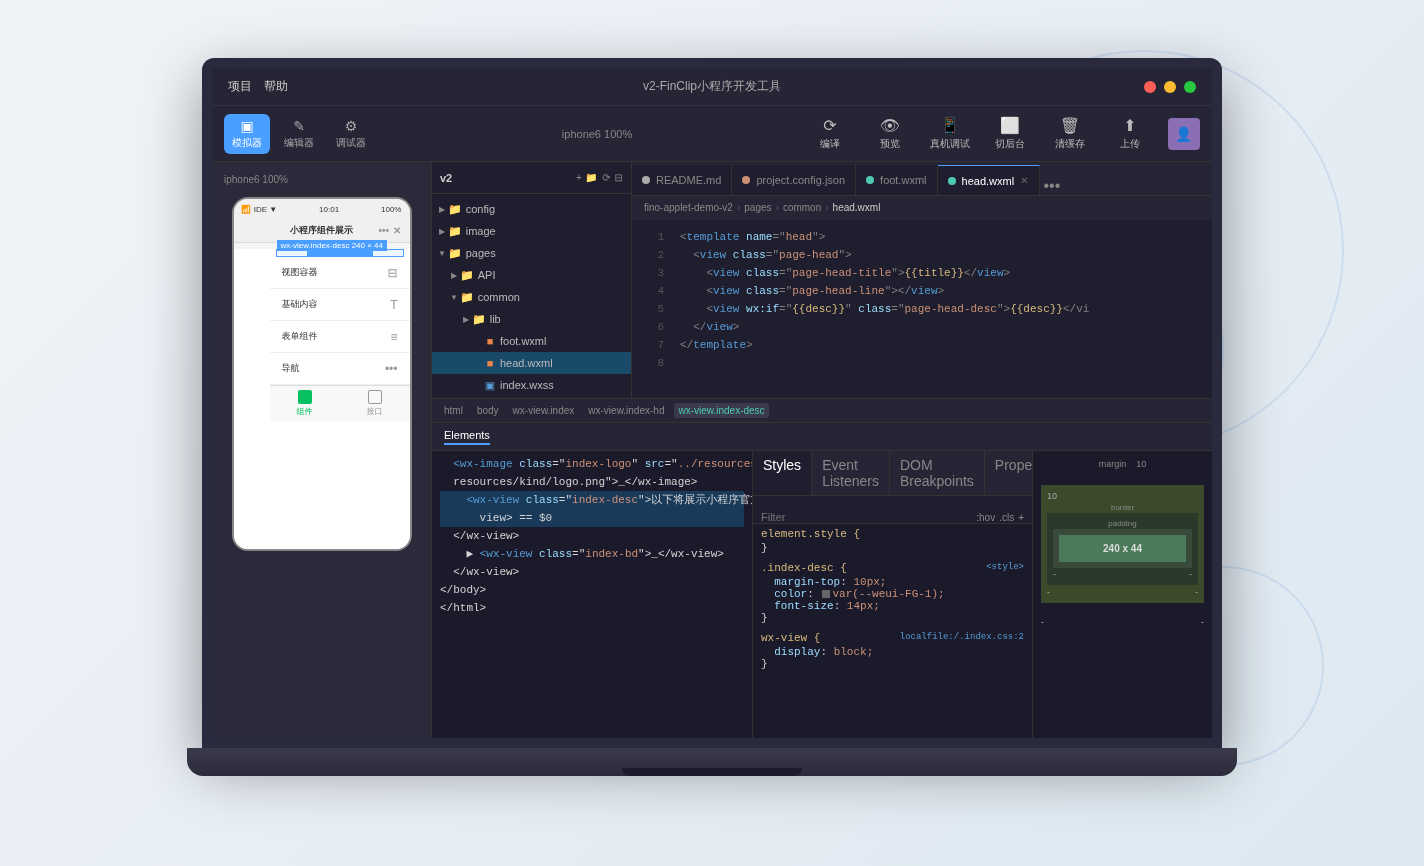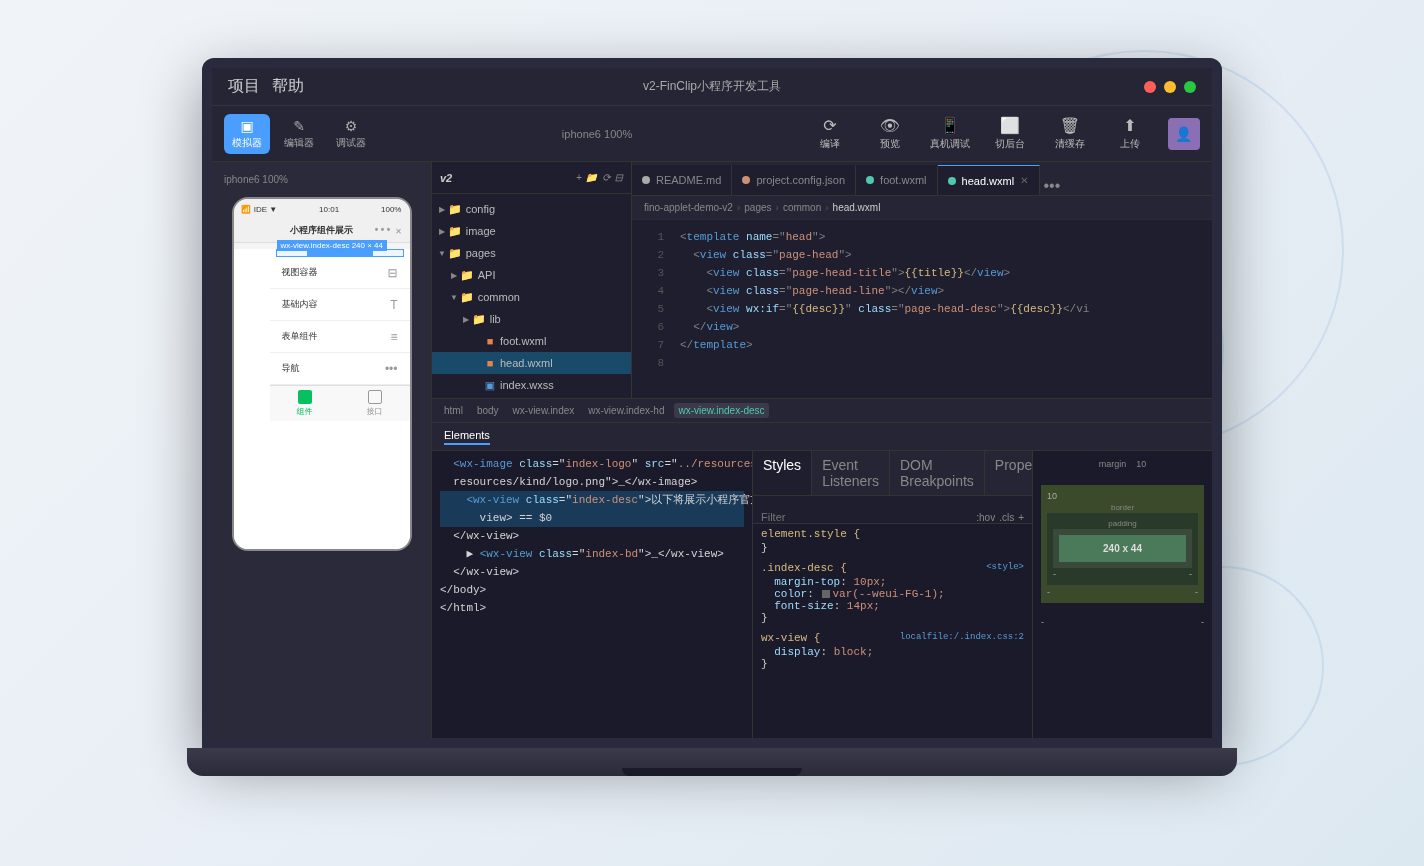--- a/index.html
+++ b/index.html
@@ -95,21 +95,21 @@
       flex-shrink: 0;
     }
     .title-bar-left {
       display: flex;
       align-items: center;
       gap: 12px;
       flex: 1;
     }
     .menu-item {
       color: #ccc;
-      font-size: 16px;
+      font-size: 12px;
       cursor: pointer;
     }
     .title-bar-center {
       flex: 2;
       text-align: center;
       color: #aaa;
       font-size: 12px;
     }
     .title-bar-right {
       flex: 1;
@@ -252,21 +252,20 @@
     .phone-nav-bar {
       background: #f0f0f0;
       height: 24px;
       display: flex;
       align-items: center;
       justify-content: center;
       border-bottom: 1px solid #ddd;
       font-size: 9px;
       font-weight: bold;
       color: #333;
-      font-family: Liberation Mono, monospace;
     }
     .phone-nav-right {
       position: absolute;
       right: 8px;
       display: flex;
       gap: 4px;
     }
 
     .phone-content {
       background: #fff;
@@ -329,21 +328,20 @@
       flex-shrink: 0;
     }
 
     .file-panel-header {
       height: 32px;
       display: flex;
       align-items: center;
       padding: 0 8px;
       gap: 21px;
       border-bottom: 1px solid #333;
-      font-style: italic;
     }
     .file-panel-title {
       font-size: 11px;
       color: #ccc;
       font-weight: bold;
     }
     .file-panel-actions {
       display: flex;
       gap: 4px;
       margin-left: auto;

